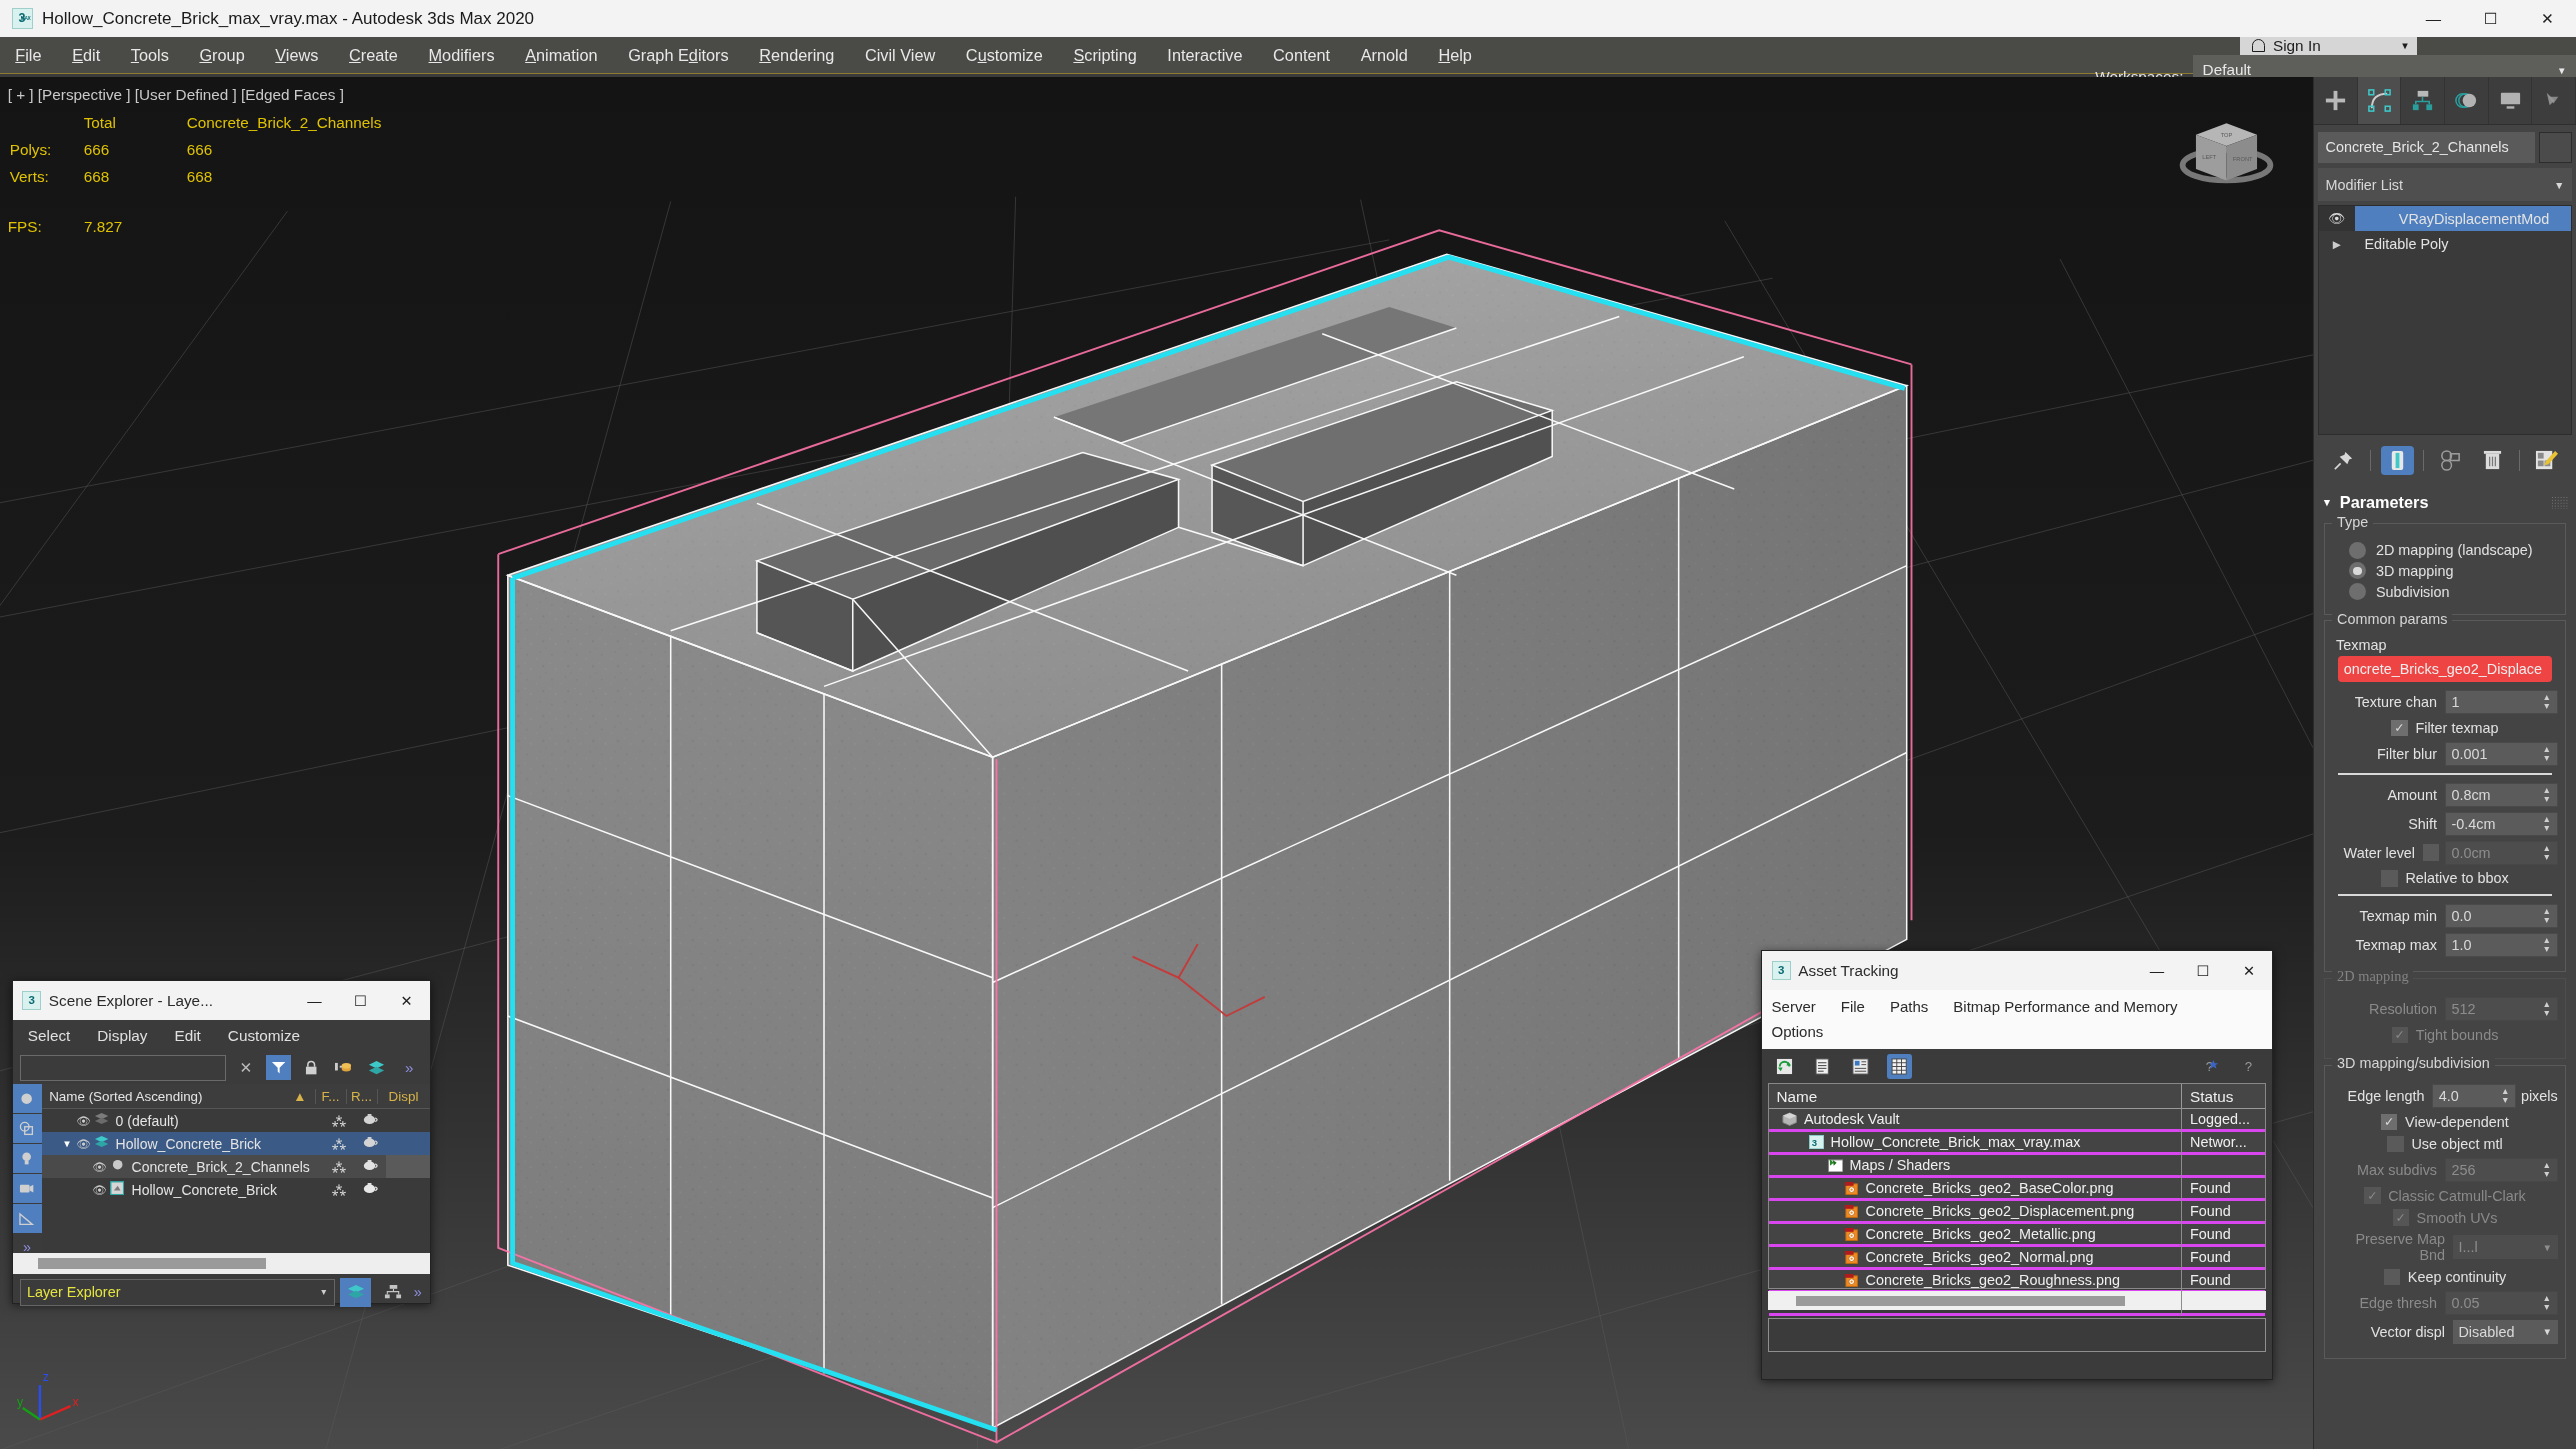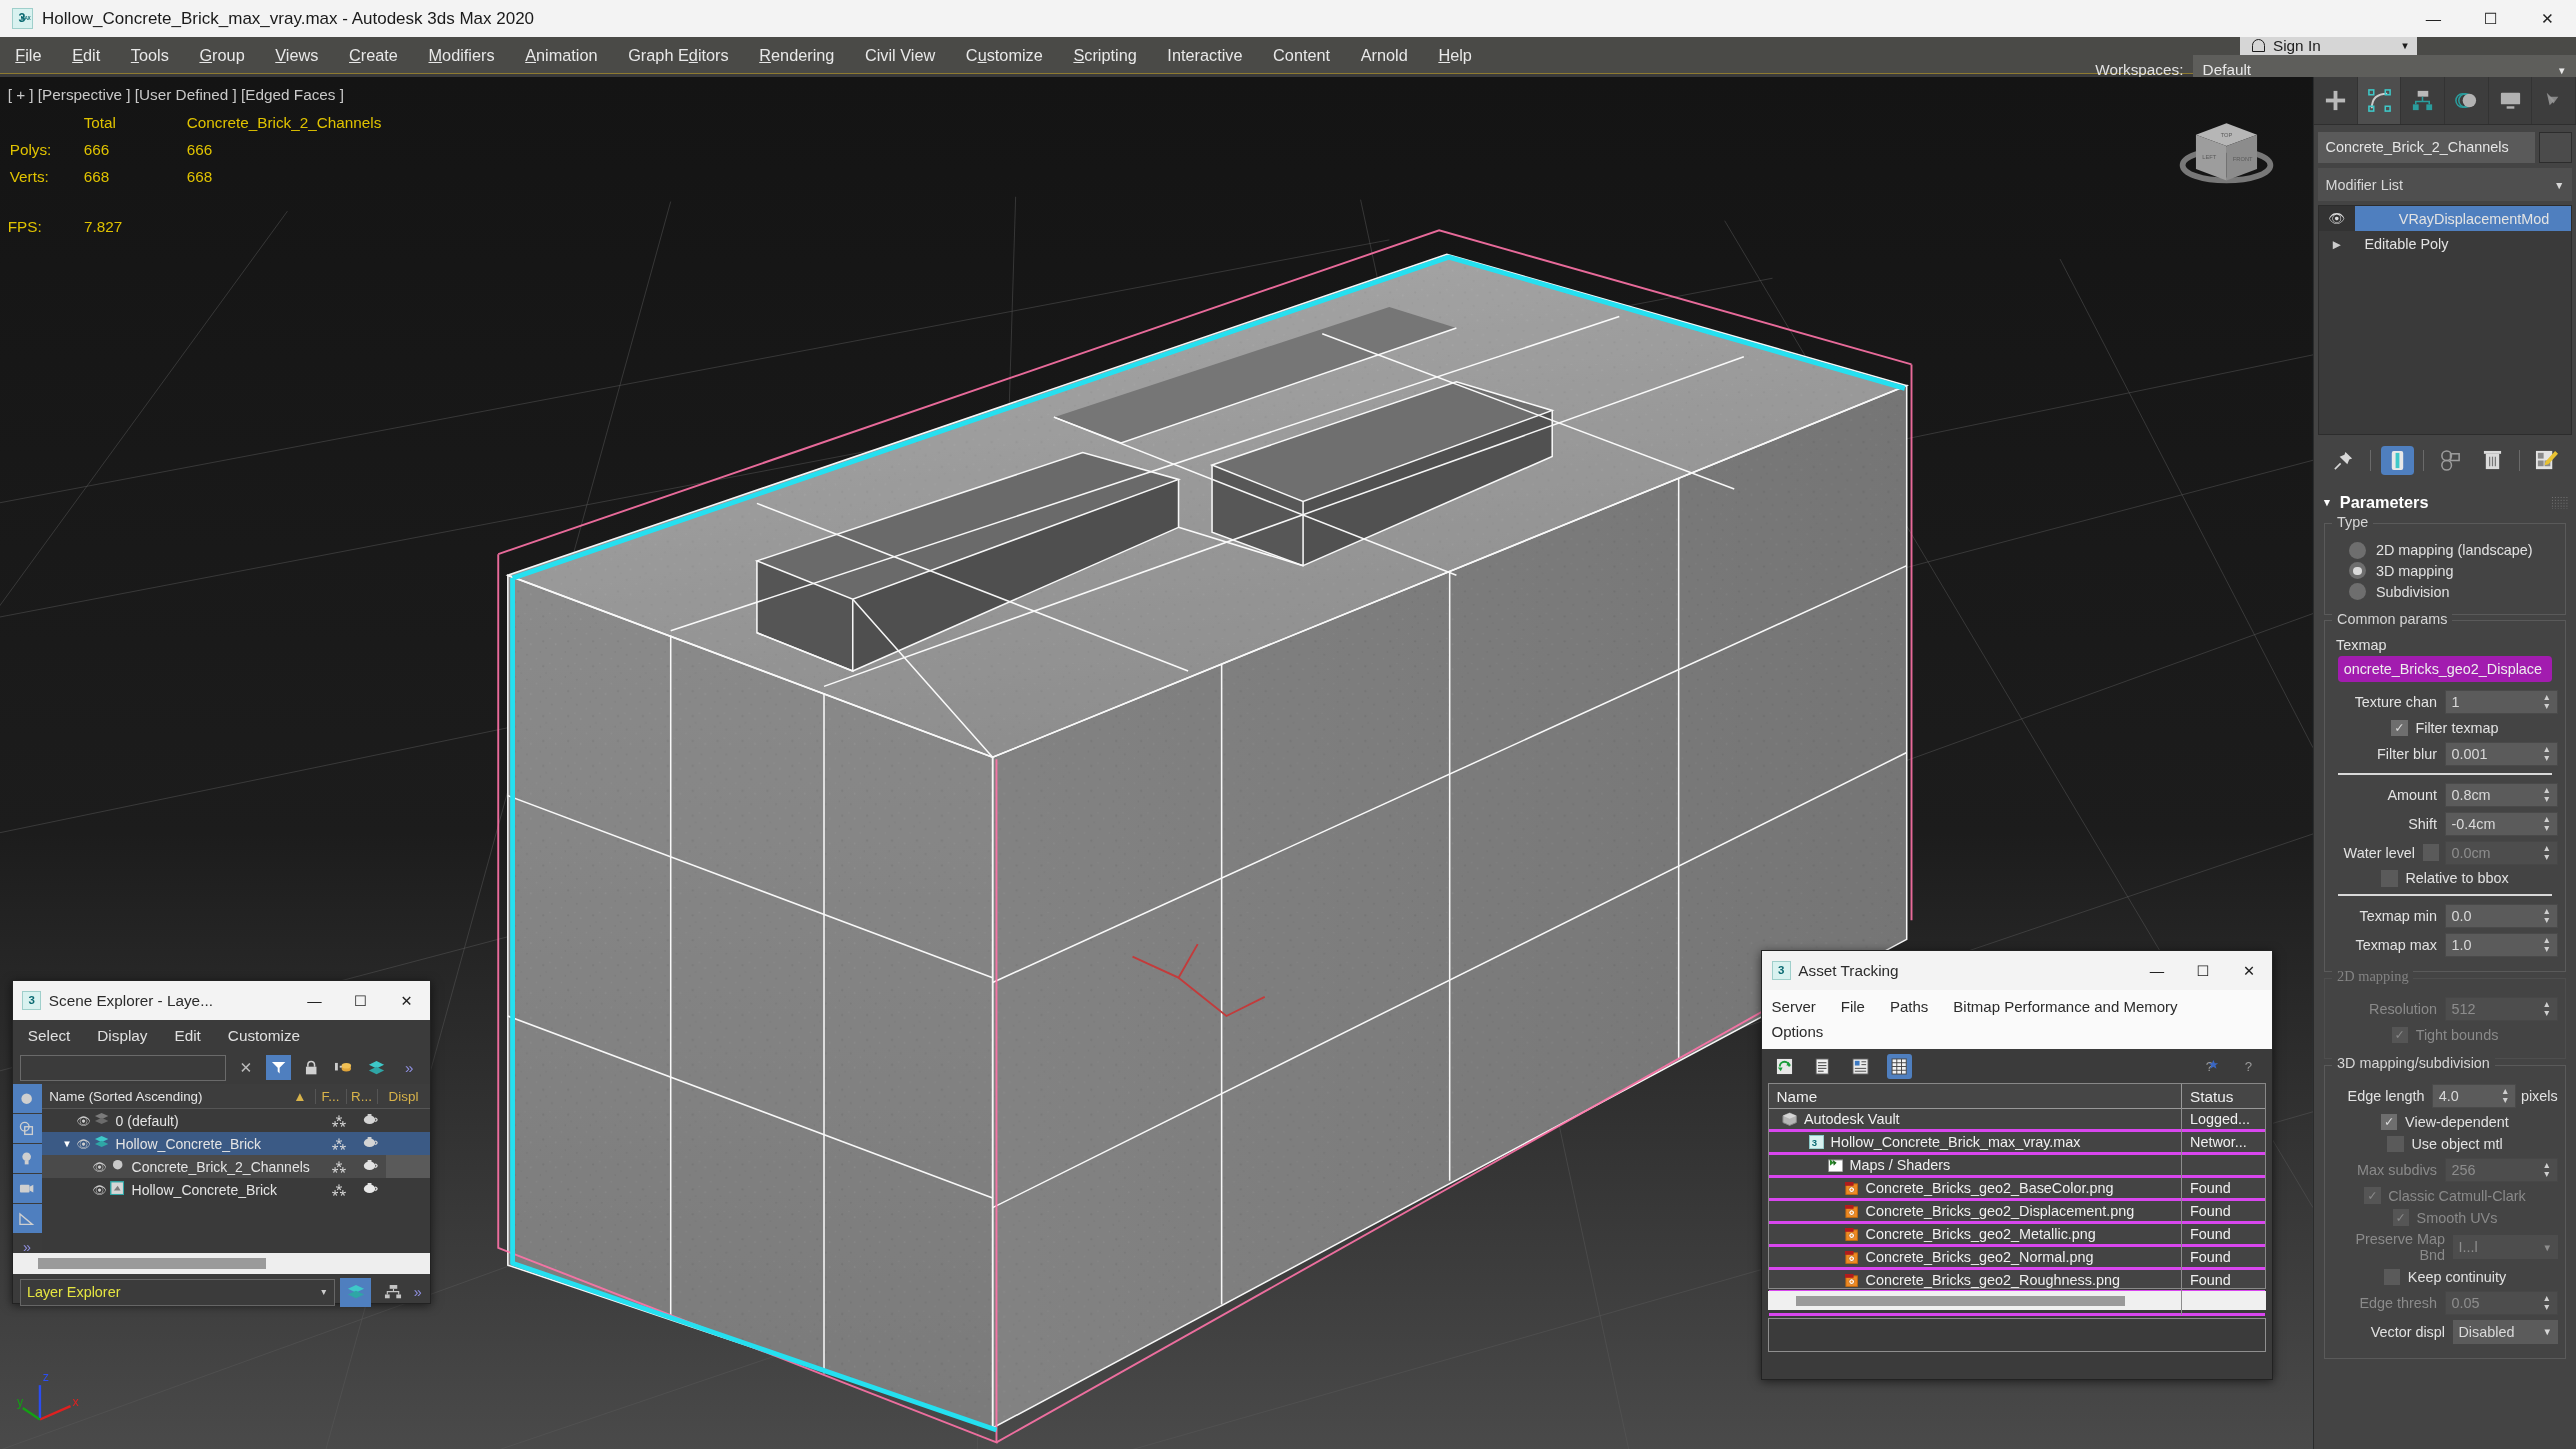--- a/index.html
+++ b/index.html
@@ -25,21 +25,21 @@
     border-bottom:1.9px solid #8e7a30; }
   #menubar .mi { padding:0 15.3px; font-size:16.3px; color:#e8e8e8; height:37px;
     line-height:37px; white-space:nowrap; }
   #menubar .mi u { text-decoration:underline; }
   #topright { margin-left:auto; display:flex; align-items:center; height:37px;flex-direction:column; }
   #signin { background:#d6d6d6; color:#1c1c1c; height:32px; display:flex;
     align-items:center; padding:0 7.7px 0 11.5px; font-size:15.3px; min-width:177px; }
   #signin .person { width:13.4px; height:13.4px; border:1.9px solid #1c1c1c;
     border-radius:50% 50% 0 0; margin-right:7.7px; position:relative; }
   #signin .caret { margin-left:auto; font-size:9.6px; }
-  #wsp { display:flex; align-items:center; height:37px; margin-left:13.4px; }
+  #wsp { display:flex; align-items:flex-end; height:37px; margin-left:13.4px; }
   #wsp .lbl { color:#e2e2e2; font-size:15.3px; margin-right:9.6px; }
   #wsp .combo { background:#5e5e5b; color:#e8e8e8; font-size:15.3px;
     width:383px; height:31px; display:flex; align-items:center; padding:0 9.6px; }
   #wsp .combo .caret{ margin-left:auto; font-size:9.6px; }
 
   
   #viewport { position:absolute; left:0; top:77px; width:2313px; height:1373px;
     background:#0369a1; overflow:hidden; }
   #vpgrid { position:absolute; inset:0; }
   #vpstats { position:absolute; left:7.7px; top:5.7px; font-size:15.3px;
@@ -110,21 +110,21 @@
   .radio .lb { font-size:14.4px; color:#e2e2e2; }
   .lblrow { display:flex; align-items:center; margin:4.8px 0; font-size:14.4px;
     color:#e2e2e2; }
   .lblrow .k { flex:1; text-align:right; padding-right:7.7px; }
   .spin { width:113px; height:24px; background:#5b5b5b; color:#d9d9d9;
     font-size:14.4px; display:flex; align-items:center; padding:0 5.7px;
     border:1px solid #4a4a4a; }
   .spin .v { flex:1; }
   .spin .ar { font-size:8.6px; line-height:8.6px; color:#cfcfcf; }
   .spin.dim { background:#4d4d4d; color:#8d8d8d; border-color:#474747; }
-  .texfield { height:26px; background:#a21caf; border-radius:3.8px; color:#eee;
+  .texfield { height:26px; background:#ef4444; border-radius:3.8px; color:#eee;
     font-size:14.4px; display:flex; align-items:center; padding:0 5.7px;
     margin:3.8px 5.7px 7.7px 5.7px; overflow:hidden; white-space:nowrap; }
   .sublabel { font-size:14.4px; color:#e2e2e2; margin:1.9px 0 1.9px 3.8px; }
   .chkrow { display:flex; align-items:center; justify-content:center; margin:5.7px 0;
     font-size:14.4px; color:#e2e2e2; }
   .chk { width:16.3px; height:16.3px; background:#6e6e6e; margin-right:7.7px;
     display:flex; align-items:center; justify-content:center;
     font-size:12.5px; color:#ddd; }
   .chk.off { background:#5a5a5a; color:transparent; }
   .chkrow.dim { color:#8a8a8a; }

